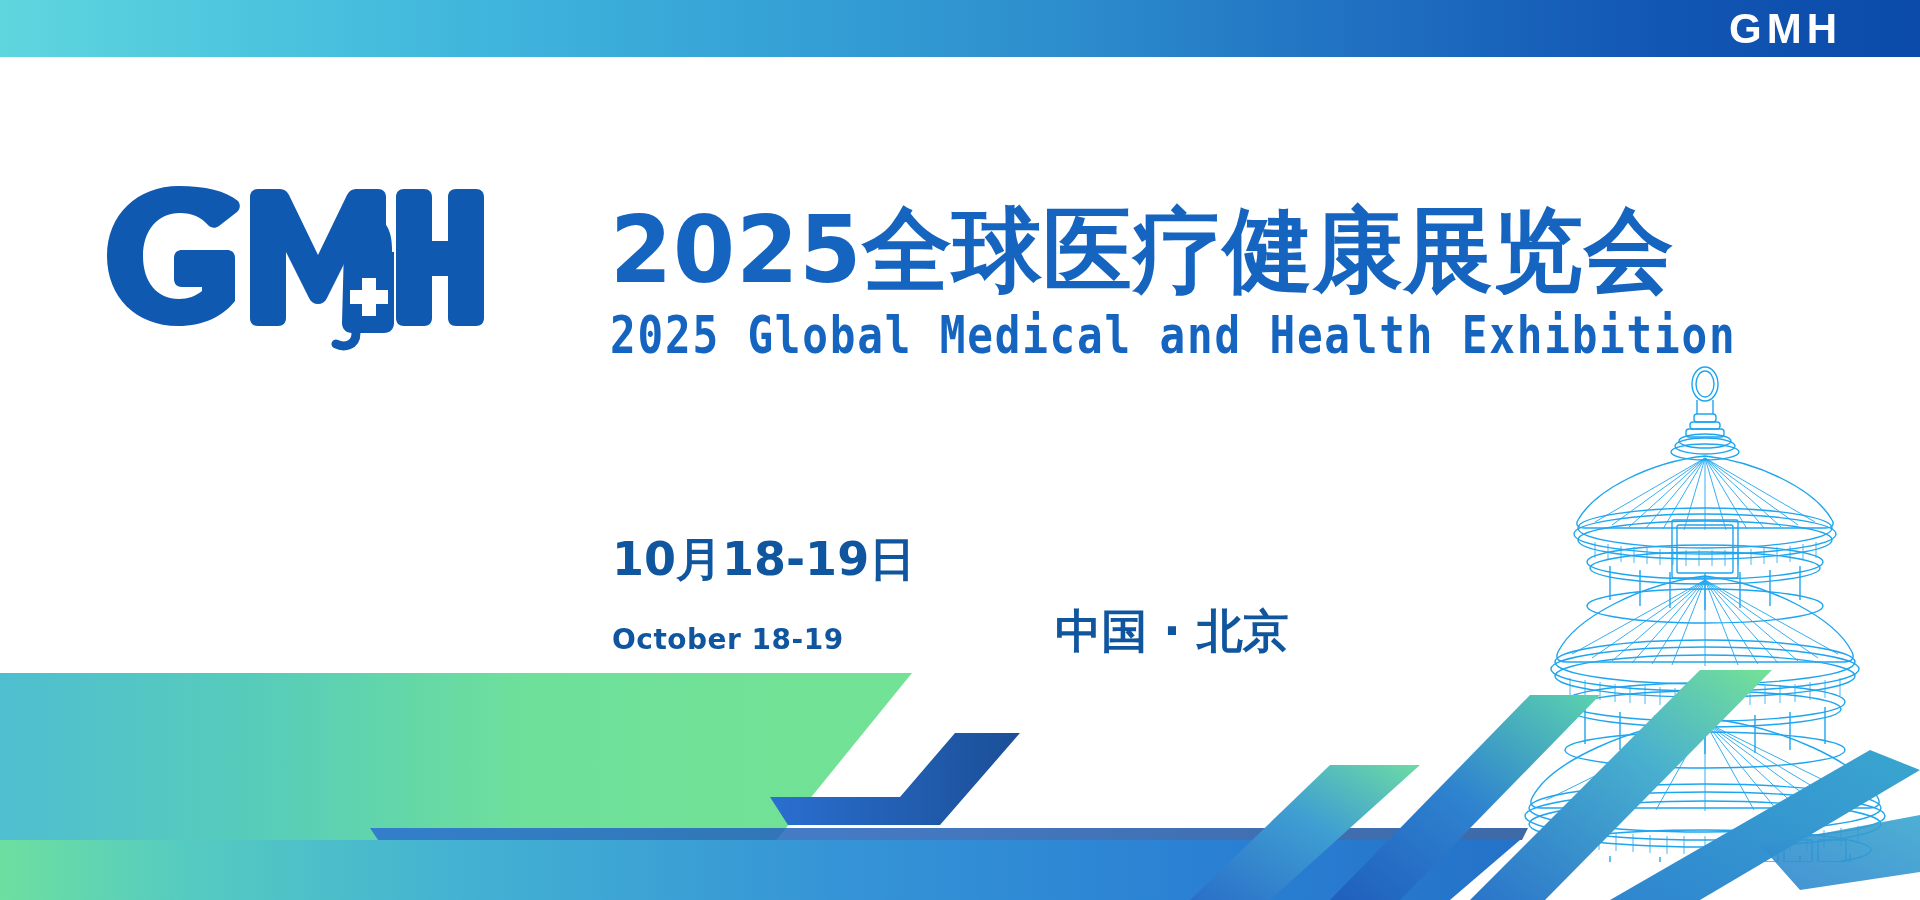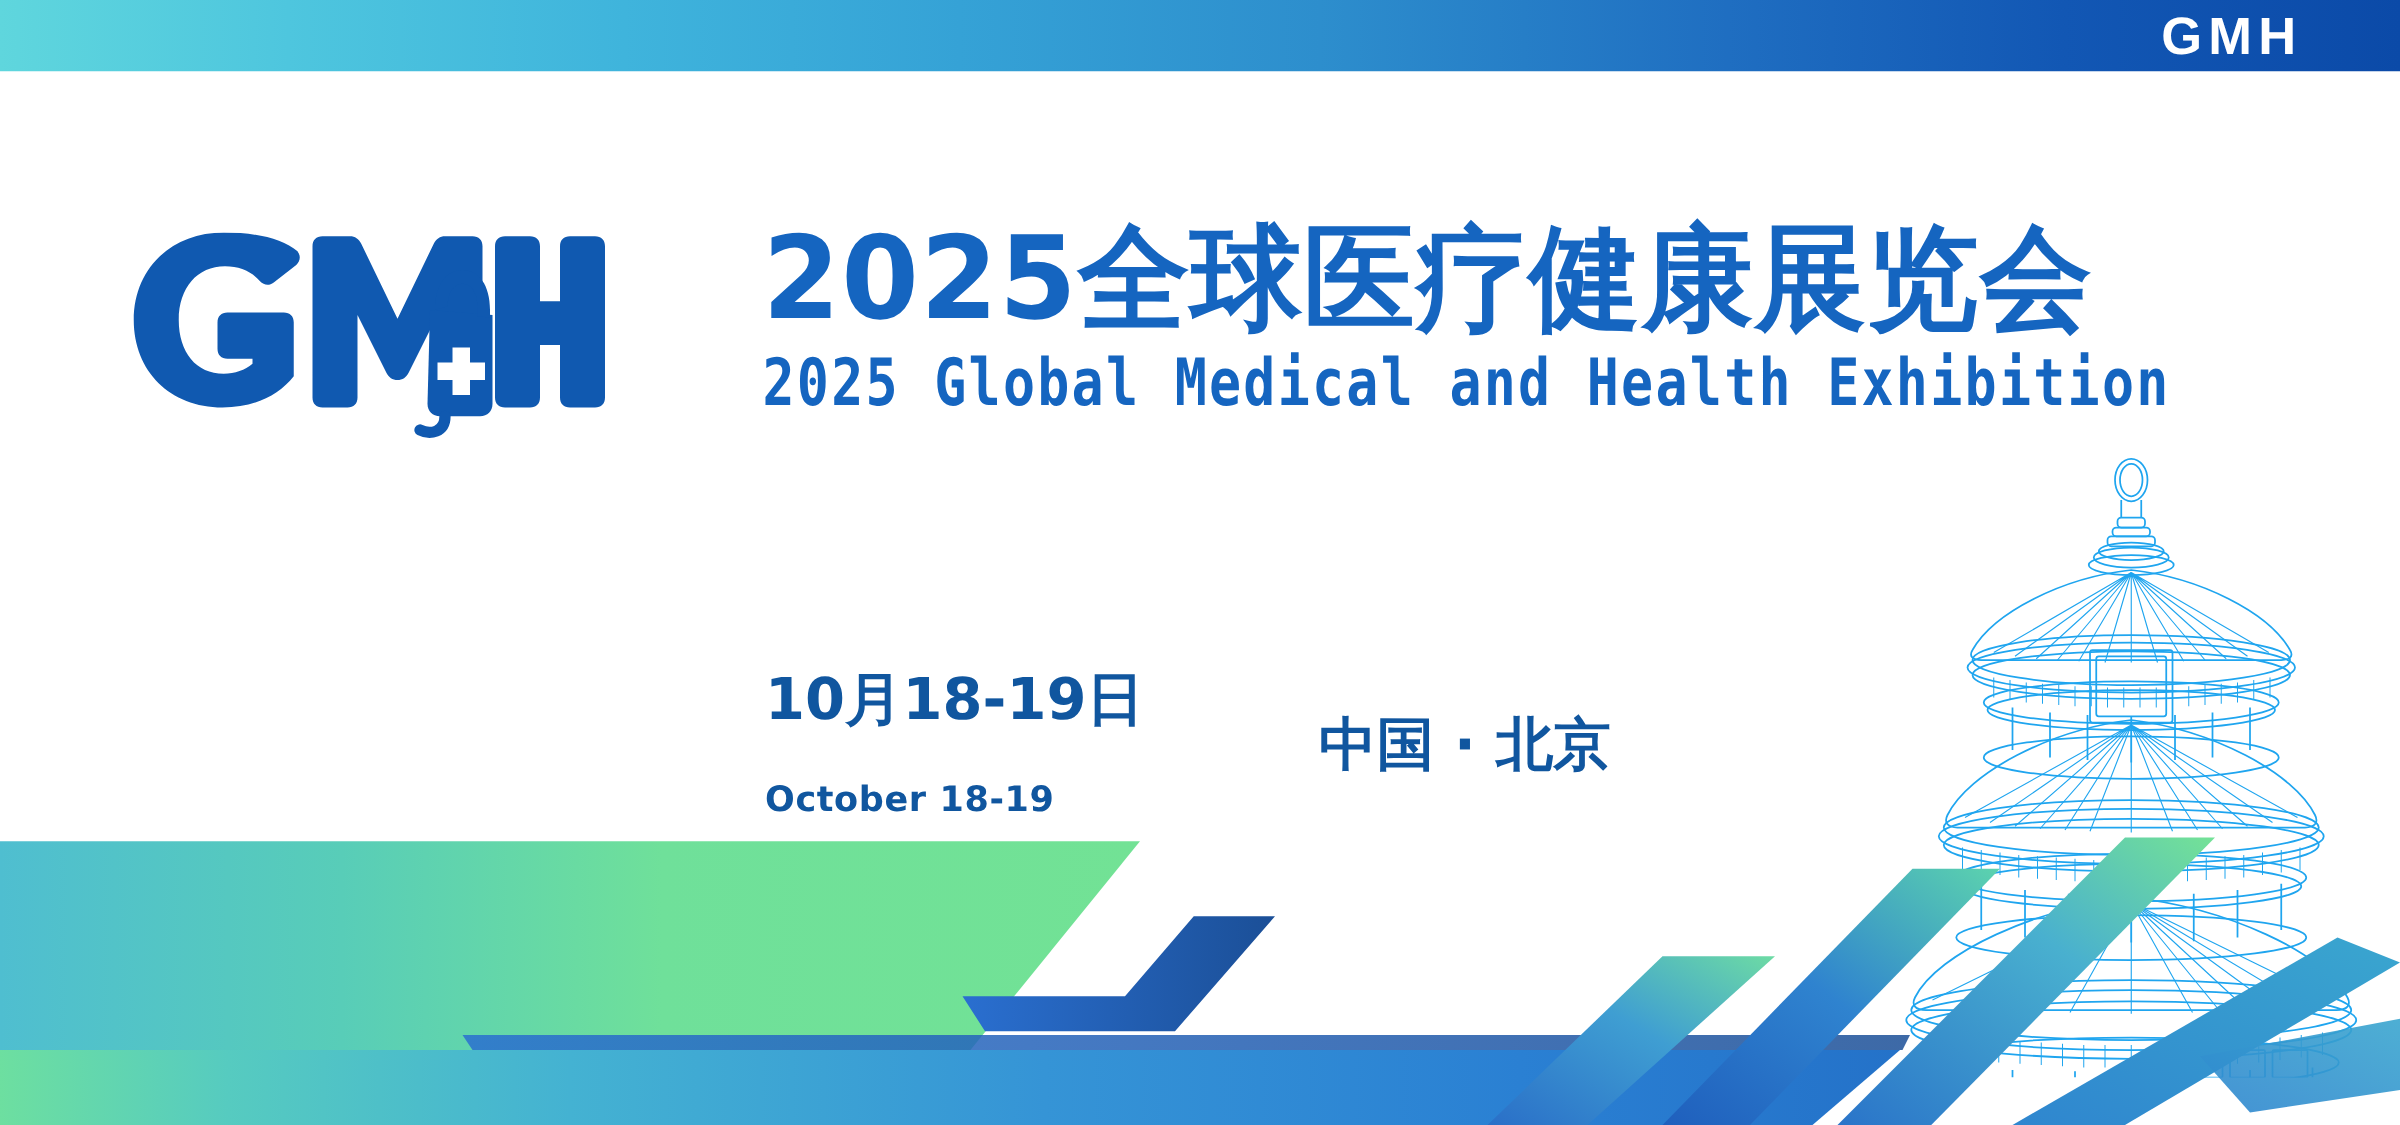--- a/index.html
+++ b/index.html
@@ -55,21 +55,21 @@
     top: 186px;
     width: 380px;
     height: 165px;
   }
   #logo-mark svg { display: block; width: 100%; height: 100%; }
 
   
   #title-block {
     position: absolute;
     left: 610px;
-    top: 174px;
+    top: 202px;
     width: 1230px;
   }
   #title-cn {
     color: #1565c0;
     font-size: 92px;
     font-weight: bold;
     line-height: 1.06;
     letter-spacing: 1px;
     white-space: nowrap;
     font-family: "DejaVu Sans", "Liberation Sans", sans-serif;
@@ -88,21 +88,21 @@
     transform: scaleX(0.82);
     transform-origin: left center;
   }
 
   
   #info-block {
     position: absolute;
     left: 612px;
     top: 536px;
     display: flex;
-    align-items: center;
+    align-items: flex-end;
     gap: 140px;
   }
   .info-col { display: flex; flex-direction: column; }
   .info-cn {
     color: #10569f;
     font-size: 46px;
     font-weight: bold;
     line-height: 1;
     white-space: nowrap;
     letter-spacing: 0px;

